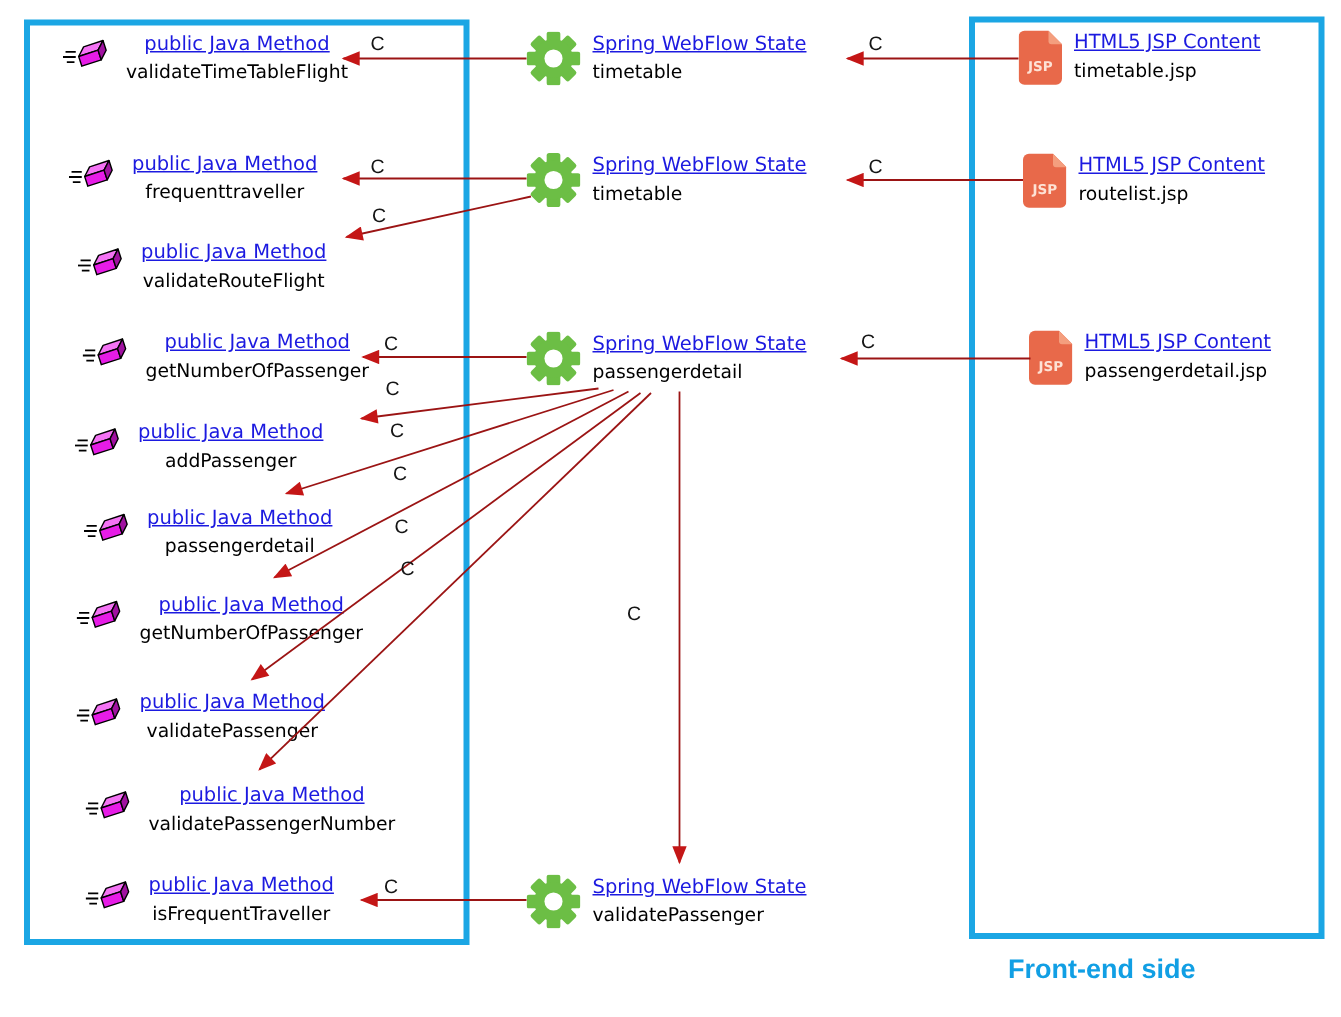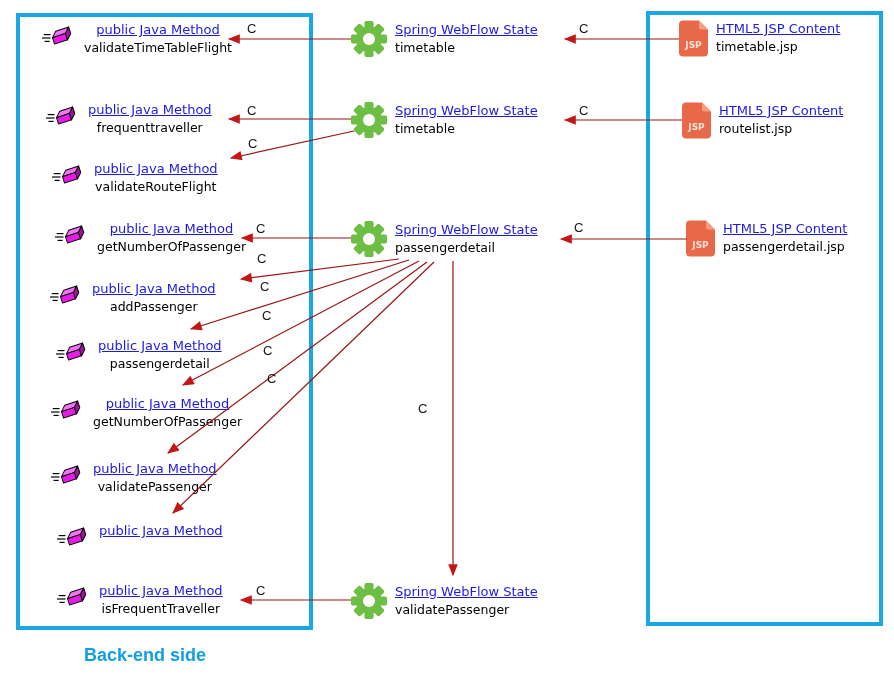--- a/index.html
+++ b/index.html
@@ -56,21 +56,21 @@
         <text x="14.5" y="27" text-anchor="middle" font-family="DejaVu Sans, sans-serif" font-size="9" font-weight="bold" fill="#ffe9dd" opacity="0.95">JSP</text>
       </symbol>
       <marker id="ah" viewBox="0 0 10 8" refX="9" refY="4" markerWidth="11" markerHeight="8" orient="auto">
         <path d="M0,0 L10,4 L0,8 Z" fill="#c41616"></path>
       </marker>
     </defs>
   </svg>
 
   <div class="frame" id="backend-frame"></div>
   <div class="frame" id="frontend-frame"></div>
-  <div class="caption" style="left:84px;top:645px">Back-end side</div>
+  <div class="caption" style="left:672px;top:636px">Front-end side</div>
 
   <div class="node" style="left:42px;top:23px">
     <svg class="icon" width="34" height="30">
         <use href="#sym-eraser"></use>
       </svg>
     <div class="ntext centered">
       <span class="lbl">public Java Method</span>
       <span class="nm">validateTimeTableFlight</span>
     </div>
   </div>
@@ -136,20 +136,21 @@
       <span class="lbl">public Java Method</span>
       <span class="nm">validatePassenger</span>
     </div>
   </div>
   <div class="node" style="left:57px;top:524px">
     <svg class="icon" width="34" height="30">
         <use href="#sym-eraser"></use>
       </svg>
     <div class="ntext centered">
       <span class="lbl">public Java Method</span>
+      <span class="nm">validatePassengerNumber</span>
     </div>
   </div>
   <div class="node" style="left:57px;top:584px">
     <svg class="icon" width="34" height="30">
         <use href="#sym-eraser"></use>
       </svg>
     <div class="ntext centered">
       <span class="lbl">public Java Method</span>
       <span class="nm">isFrequentTraveller</span>
     </div>

